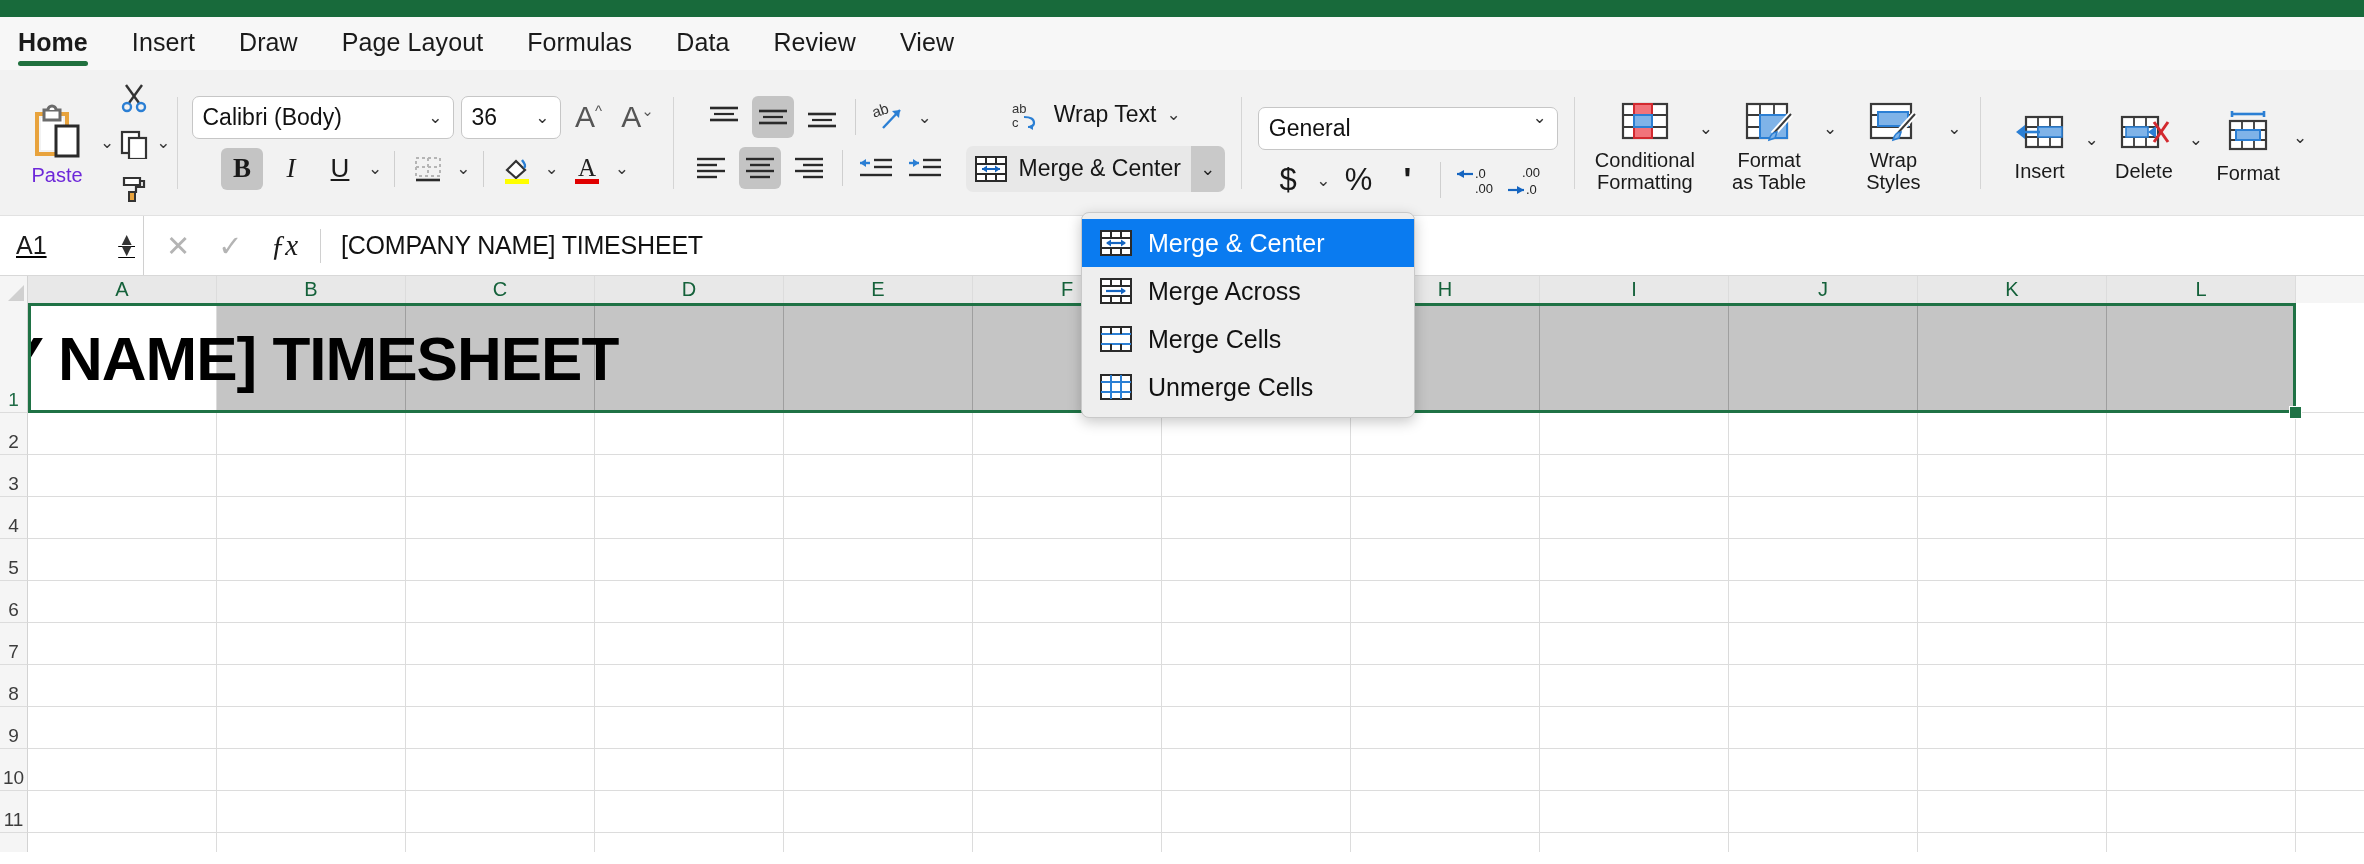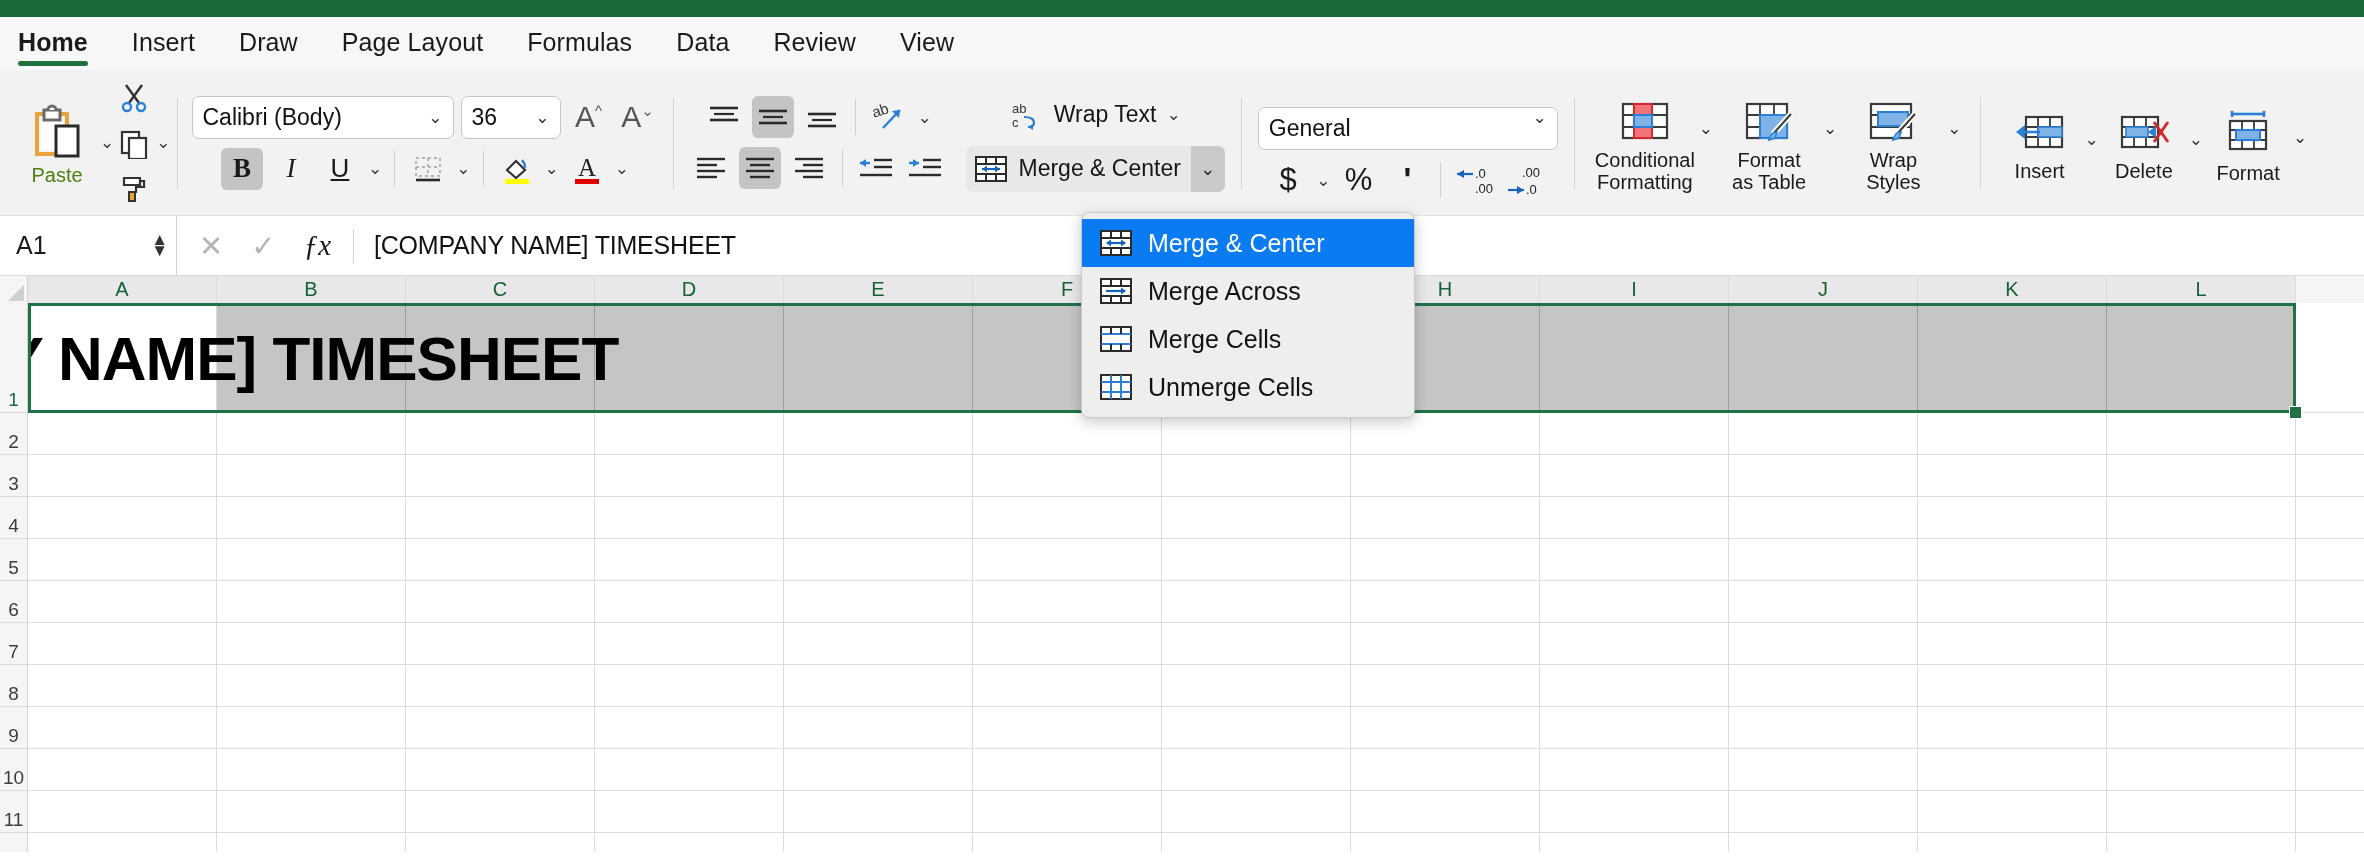--- a/index.html
+++ b/index.html
@@ -53,21 +53,21 @@
   .grp { display: flex; align-items: center; position: relative; }
   .sep { width: 1px; background: #d5d5d5; height: 92px; align-self: center; margin: 0 6px; }
 
   
   .clip { padding-left: 14px; display: flex; align-items: center; }
   .paste-btn {
     width: 86px; display: flex; flex-direction: column;
     align-items: center; justify-content: center;
     padding-top: 6px;
   }
-  .paste-label { font-size: 20px; color: #4d7c0f; margin-top: 4px; text-align: center; }
+  .paste-label { font-size: 20px; color: #6d28d9; margin-top: 4px; text-align: center; }
   .chev { font-size: 17px; color: #3a3a3a; line-height: 1; user-select: none; }
   .clip-small { display: flex; flex-direction: column; gap: 5px; margin-left: 4px; }
   .clip-row { display: flex; align-items: center; gap: 6px; height: 40px; }
 
   
   .fontgrp { display: flex; flex-direction: column; justify-content: center; gap: 9px; padding: 0 8px; }
   .frow { display: flex; align-items: center; gap: 7px; }
   select.combo, .combo {
     height: 43px;
     border: 1px solid #c6c6c6;
@@ -130,23 +130,24 @@
 
   
   .cellgrp { display: flex; align-items: center; gap: 2px; padding: 0 10px; }
 
   
   .fbar {
     height: 60px; background: #ffffff; display: flex; align-items: center;
     border-bottom: 1px solid #d8d8d8;
   }
   .namebox {
-    width: 177px; height: 100%; display: flex; align-items: center;
+    width: 144px; height: 100%; display: flex; align-items: center;
     justify-content: space-between; padding: 0 8px 0 16px;
     border-right: 1px solid #d0d0d0;
+    text-decoration: underline;
   }
   .namebox .nb-txt { font-size: 25px; color: #1a1a1a; }
   .spin { display: flex; flex-direction: column; line-height: .62; font-size: 17px; color: #333; }
   .fbtns { display: flex; align-items: center; gap: 28px; padding: 0 22px; }
   .fbtns .g { font-size: 29px; color: #b4b4b4; }
   .fx { font-size: 29px; font-style: italic; font-family: "Liberation Serif", serif; color: #1a1a1a; }
   .fsep { width: 1px; height: 34px; background: #d0d0d0; }
   .formula-input {
     flex: 1; height: 100%; display: flex; align-items: center;
     padding-left: 20px; font-size: 25px; color: #111; letter-spacing: -0.2px;

